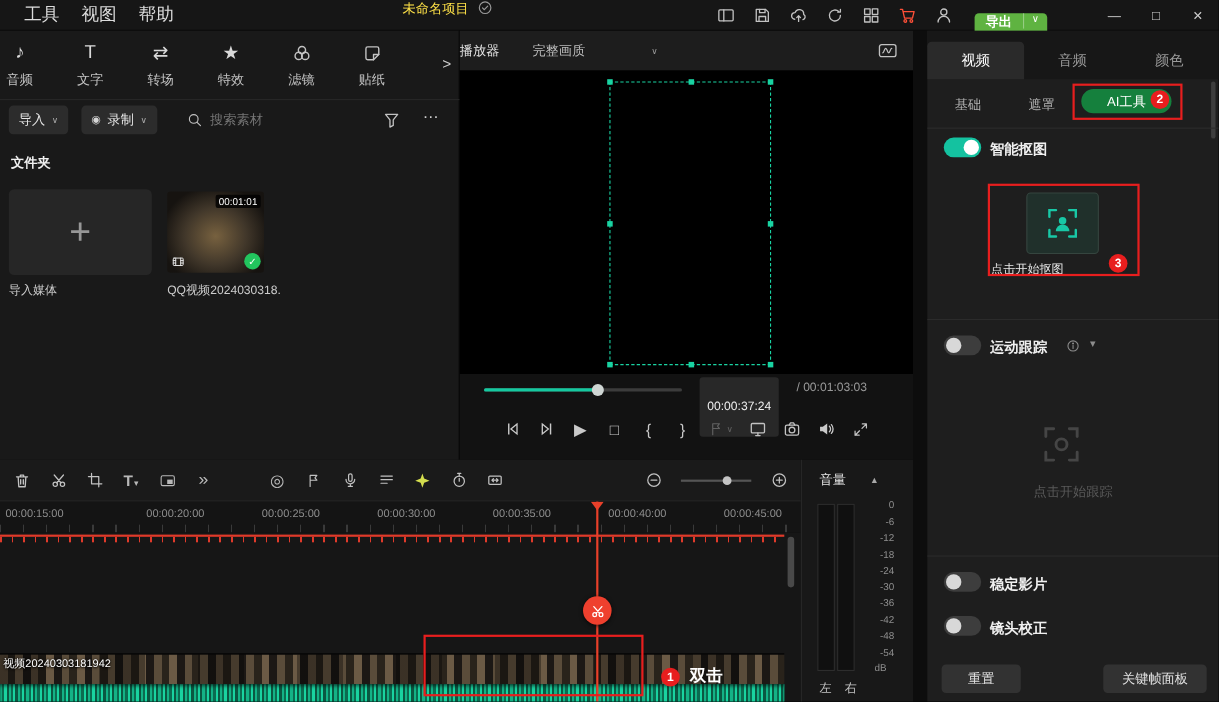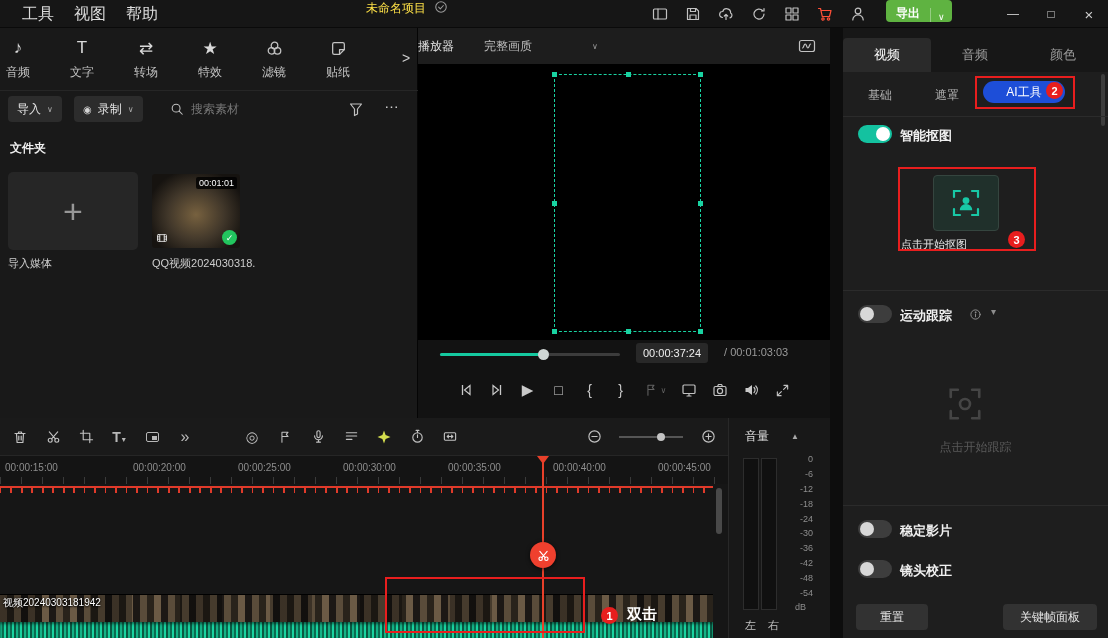--- a/index.html
+++ b/index.html
@@ -7,21 +7,21 @@
 #app{position:relative;width:1108px;height:638px;background:#0d0d0d;font-family:"Liberation Sans",sans-serif;color:#d8d8d8;font-size:12px;overflow:hidden}
 .abs{position:absolute}
 svg{display:block}
 .ik{stroke:#c2c2c2;fill:none;stroke-width:1.2;stroke-linecap:round;stroke-linejoin:round}
 
 #titlebar{position:absolute;left:0;top:0;width:1108px;height:28px;background:#161616;border-bottom:1px solid #0a0a0a}
 .menu{position:absolute;top:0;height:28px;line-height:28px;color:#dcdcdc;font-size:16px;cursor:default}
 .proj{position:absolute;left:366px;top:0;height:18px;display:flex;align-items:flex-start;gap:8px;color:#fde047}
 .tb-icons{position:absolute;left:652px;top:0;height:28px;display:flex;align-items:center;gap:17px}
 .tb-ic{width:16px;height:16px;display:flex;align-items:center;justify-content:center;cursor:pointer}
-.export{position:absolute;left:886px;top:0;height:22px;background:#5fb341;border-radius:4px;display:flex;align-items:flex-end;color:#fff;font-weight:bold;cursor:pointer}
+.export{position:absolute;left:886px;top:12px;height:22px;background:#5fb341;border-radius:4px;display:flex;align-items:flex-start;color:#fff;font-weight:bold;cursor:pointer}
 .export .lbl{padding:0 10px;font-size:12px}
 .export .dv{width:1px;height:14px;background:rgba(255,255,255,.35)}
 .export .car{padding:0 7px;font-size:9px;font-weight:normal}
 .winctl{position:absolute;top:0;height:28px;width:38px;display:flex;align-items:center;justify-content:center;color:#cfcfcf;cursor:pointer;font-size:12px}
 
 #leftpanel{position:absolute;left:0;top:28px;width:418px;height:390px;background:#191919;border-right:1px solid #050505}
 .mtabs{position:absolute;left:-14px;top:10px;display:flex}
 .mtab{width:64px;display:flex;flex-direction:column;align-items:center;gap:6px;cursor:pointer}
 .mtab-ico{height:20px;display:flex;align-items:center;justify-content:center;font-size:17px;color:#d9d9d9}
 .mtab-lbl{font-size:12px;color:#c3c3c3}
@@ -42,21 +42,21 @@
 
 #player{position:absolute;left:418px;top:28px;width:412px;height:390px;background:#121212}
 .phead{position:absolute;left:0;top:0;width:412px;height:36px;background:#1d1d1d;display:flex;align-items:center}
 .preview{position:absolute;left:0;top:36px;width:412px;height:276px;background:#000}
 .selbox{position:absolute;left:136px;top:10px;width:147px;height:258px;border:1px dashed #19d3a2}
 .hdl{position:absolute;width:5px;height:5px;background:#19d3a2}
 .scrub{position:absolute;left:0;top:312px;width:412px;height:28px}
 .ptrack{position:absolute;left:22px;top:13px;width:180px;height:3px;background:#3c3c3c;border-radius:2px}
 .pfill{position:absolute;left:0;top:0;height:3px;width:58%;background:#15c9a0;border-radius:2px}
 .pthumb{position:absolute;left:calc(58% - 6px);top:-4px;width:11px;height:11px;border-radius:50%;background:#cfd6d4}
-.tcur{position:absolute;left:218px;top:3px;background:#282828;border-radius:3px;padding:4px 7px;font-size:11px;color:#efefef}
+.tcur{position:absolute;left:218px;top:3px;background:#282828;border-radius:3px;padding:21px 7px;font-size:11px;color:#efefef}
 .ttot{position:absolute;left:306px;top:6px;font-size:11px;color:#9a9a9a}
 .transport{position:absolute;left:0;top:342px;width:412px;height:40px;display:flex;align-items:center;justify-content:center;gap:15px}
 .tico{min-width:16px;height:18px;display:flex;align-items:center;justify-content:center;color:#c9c9c9;cursor:pointer}
 .dim{color:#616161}
 .dim svg.ik{stroke:#616161}
 
 #ttoolbar{position:absolute;left:0;top:418px;width:728px;height:38px;background:#1a1a1a;border-bottom:1px solid #262626;display:flex;align-items:center;padding:0 12px;gap:17px}
 .tlico{min-width:16px;height:18px;display:flex;align-items:center;justify-content:center;color:#b8b8b8;cursor:pointer;font-size:14px}
 .pip{width:13px;height:10px;border:1.3px solid #b8b8b8;border-radius:2px;position:relative}
 .pip::after{content:"";position:absolute;right:1px;bottom:1px;width:5px;height:4px;background:#b8b8b8}
@@ -80,21 +80,21 @@
 .vubar{position:absolute;top:40px;width:16px;height:152px;background:#101010;border:1px solid #2d2d2d}
 .vuscale{position:absolute;left:58px;top:36px;height:144px;width:26px;display:flex;flex-direction:column;justify-content:space-between;align-items:flex-end;font-size:9px;color:#8e8e8e}
 .vudb{position:absolute;left:66px;top:184px;font-size:9px;color:#8e8e8e}
 .lr{position:absolute;left:16px;top:200px;display:flex;gap:12px;font-size:11px;color:#c2c2c2}
 
 #rightpanel{position:absolute;left:843px;top:28px;width:265px;height:610px;background:#1e1e1e}
 .rtabs{position:absolute;left:0;top:0;width:265px;height:44px;background:#171717;display:flex;align-items:flex-end}
 .rtab{width:88px;height:34px;display:flex;align-items:center;justify-content:center;color:#9a9a9a;cursor:pointer;font-size:13px}
 .rtab.active{background:#2a2a2a;color:#fff;border-radius:4px 4px 0 0}
 .subtab{position:absolute;top:59px;font-size:12px;color:#b2b2b2;cursor:pointer}
-.aipill{position:absolute;left:140px;top:53px;width:82px;height:22px;border-radius:11px;background:#1d4ed8;color:#fff;display:flex;align-items:center;justify-content:center;font-size:12px;cursor:pointer}
+.aipill{position:absolute;left:140px;top:53px;width:82px;height:22px;border-radius:11px;background:#15803d;color:#fff;display:flex;align-items:center;justify-content:center;font-size:12px;cursor:pointer}
 .rp-div{position:absolute;left:0;width:265px;height:1px;background:#2b2b2b}
 .tg{position:absolute;width:34px;height:18px;border-radius:9px;background:#3d3d3d;cursor:pointer}
 .tg::after{content:"";position:absolute;width:14px;height:14px;border-radius:50%;background:#d8d8d8;top:2px;left:2px}
 .tg.on{background:#14c2a0}
 .tg.on::after{left:18px;background:#fff}
 .rowlbl{position:absolute;font-size:13px;font-weight:bold;color:#f0f0f0}
 .cutthumb{position:absolute;left:90px;top:147px;width:66px;height:56px;background:#20302b;border:1px solid #35453f;border-radius:4px;display:flex;align-items:center;justify-content:center;cursor:pointer}
 .cuttext{position:absolute;left:58px;top:209px;width:116px;text-align:left;font-size:11px;color:#e8e8e8}
 .trackph-ico{position:absolute;left:101px;top:357px}
 .trackph-lbl{position:absolute;left:0;top:411px;width:265px;text-align:center;font-size:12px;color:#595959}

